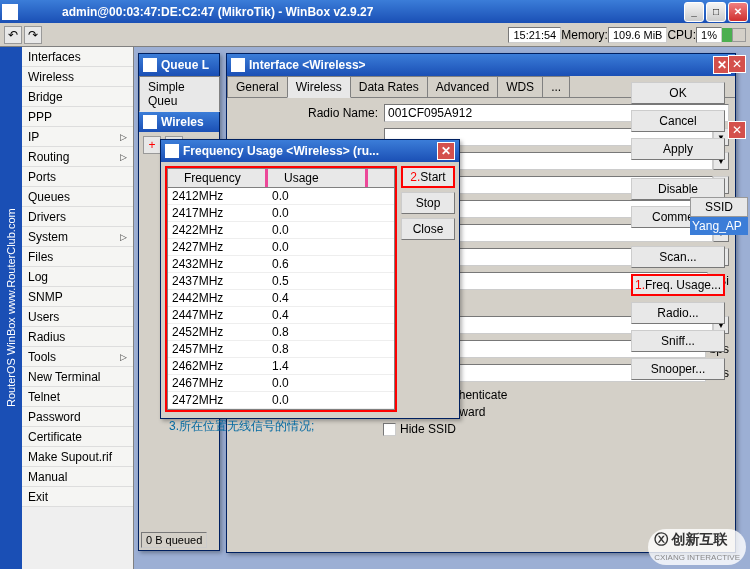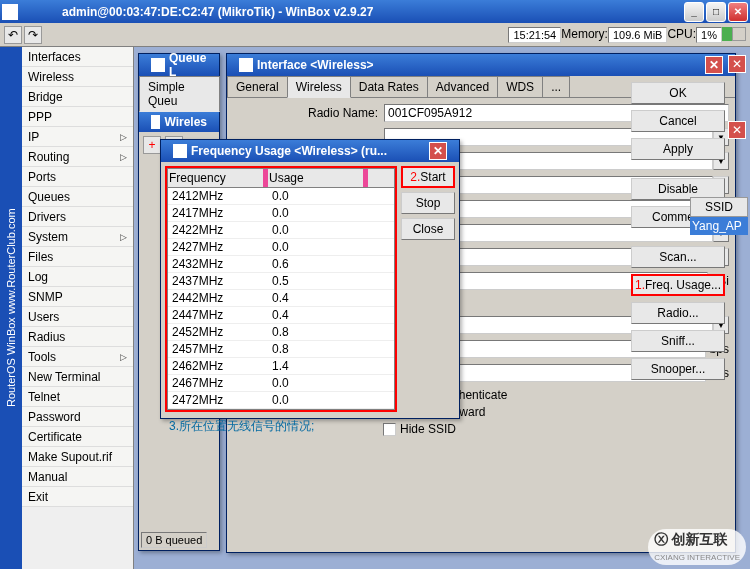--- a/index.html
+++ b/index.html
@@ -9,60 +9,60 @@
 .main-window { width: 750px; height: 569px; background: #D4D0C8; display: flex; flex-direction: column; }
 .titlebar { height: 23px; background: linear-gradient(to bottom, #3B7DD8, #1A4FB5); display: flex; align-items: center; padding: 0 2px; gap: 40px; }
 .titlebar-icon { width: 16px; height: 16px; background: #fff; margin-right: 4px; }
 .titlebar-text { color: #fff; font-weight: bold; flex: 1; }
 .window-controls { display: flex; gap: 2px; }
 .wc-btn { width: 20px; height: 20px; background: linear-gradient(to bottom, #f5f5f5, #ccc); border: 1px solid #fff; border-radius: 3px; display: flex; align-items: center; justify-content: center; font-size: 10px; font-weight: bold; cursor: pointer; }
 .wc-btn.close { background: linear-gradient(to bottom, #F08080, #D03030); color: #fff; }
 
 .toolbar { height: 24px; background: #D4D0C8; border-bottom: 1px solid #808080; display: flex; align-items: center; padding: 0 4px; }
 .tb-btn { width: 18px; height: 18px; border: 1px solid #999; background: #E8E8E8; margin-right: 2px; display: flex; align-items: center; justify-content: center; cursor: pointer; }
-.toolbar-right { margin-left: auto; display: flex; }
+.toolbar-right { margin-left: auto; display: flex; align-items: center; }
 .status-item { border: 1px inset #ccc; padding: 1px 4px; background: #fff; font-size: 11px; }
 
 .content { flex: 1; display: flex; position: relative; }
 
 
 .side-label { width: 22px; background: #1A4FB5; color: #fff; writing-mode: vertical-rl; transform: rotate(180deg); display: flex; align-items: center; justify-content: center; padding: 8px 0; font-size: 11px; }
 
 
 .menu { width: 112px; background: #EFEFEF; border-right: 1px solid #808080; overflow-y: auto; }
 .menu-item { height: 20px; display: flex; align-items: center; padding: 0 6px; border-bottom: 1px solid #ddd; background: #F5F5F3; cursor: pointer; justify-content: space-between; }
 .menu-arrow { font-size: 9px; color: #444; }
 
 
 .workspace { flex: 1; position: relative; background: #9CAFD4; }
 
 
 .inner-window { position: absolute; background: #D4D0C8; border: 1px solid #002060; box-shadow: 2px 2px 4px rgba(0,0,0,0.3); }
-.inner-titlebar { height: 22px; background: linear-gradient(to bottom, #3B7DD8, #1A4FB5); color: #fff; display: flex; align-items: center; padding: 0 12px; font-weight: bold; }
+.inner-titlebar { height: 22px; background: linear-gradient(to bottom, #3B7DD8, #1A4FB5); color: #fff; display: flex; align-items: center; padding: 0 4px; font-weight: bold; }
 .inner-titlebar .icon { width: 14px; height: 14px; background: #fff; margin-right: 4px; }
 .inner-titlebar .title { flex: 1; }
 .inner-close { width: 18px; height: 18px; background: #D4504C; color: #fff; display: flex; align-items: center; justify-content: center; cursor: pointer; border: 1px solid #fff; }
 
 .tabs { display: flex; border-bottom: 1px solid #808080; background: #D4D0C8; }
 .tab { padding: 3px 8px; border: 1px solid #808080; border-bottom: none; background: #D4D0C8; margin-right: -1px; cursor: pointer; }
 .tab.active { background: #E8E8E8; border-bottom: 1px solid #E8E8E8; margin-bottom: -1px; }
 
 .form-area { padding: 6px; }
 .form-row { display: flex; align-items: center; margin-bottom: 6px; }
 .form-row label { width: 145px; text-align: right; margin-right: 6px; }
 .form-row .input { flex: 1; border: 1px inset #ccc; background: #fff; padding: 1px 3px; height: 18px; }
 .form-row .dropdown-arrow { width: 16px; height: 18px; border: 1px outset #ccc; background: #E8E8E8; display: flex; align-items: center; justify-content: center; font-size: 8px; cursor: pointer; }
 
 .btn-column { position: absolute; right: 10px; top: 28px; width: 94px; display: flex; flex-direction: column; gap: 6px; }
 .btn { height: 22px; border: 1px outset #ccc; background: #E8E8E8; display: flex; align-items: center; justify-content: center; cursor: pointer; }
 
 
 .freq-table { border: 1px solid #808080; background: #fff; margin: 4px; }
 .freq-header { display: flex; background: #E8E8E8; border-bottom: 1px solid #808080; }
-.freq-header div { padding: 2px 1px; border-right: 5px solid #ec4899; }
+.freq-header div { padding: 2px 16px; border-right: 3px solid #ec4899; }
 .freq-row { display: flex; border-bottom: 1px solid #eee; }
 .freq-row div { padding: 1px 4px; }
 .col-freq { width: 100px; }
 .col-usage { width: 100px; }
 .annotation { color: #0369a1; font-size: 12px; position: absolute; }
 
 .checkbox-row { display: flex; align-items: center; margin: 3px 0; padding-left: 150px; gap: 4px;}
 .checkbox { width: 13px; height: 13px; border: 1px inset #ccc; background: #fff; display: inline-flex; align-items: center; justify-content: center; font-size: 10px; }
 
 

